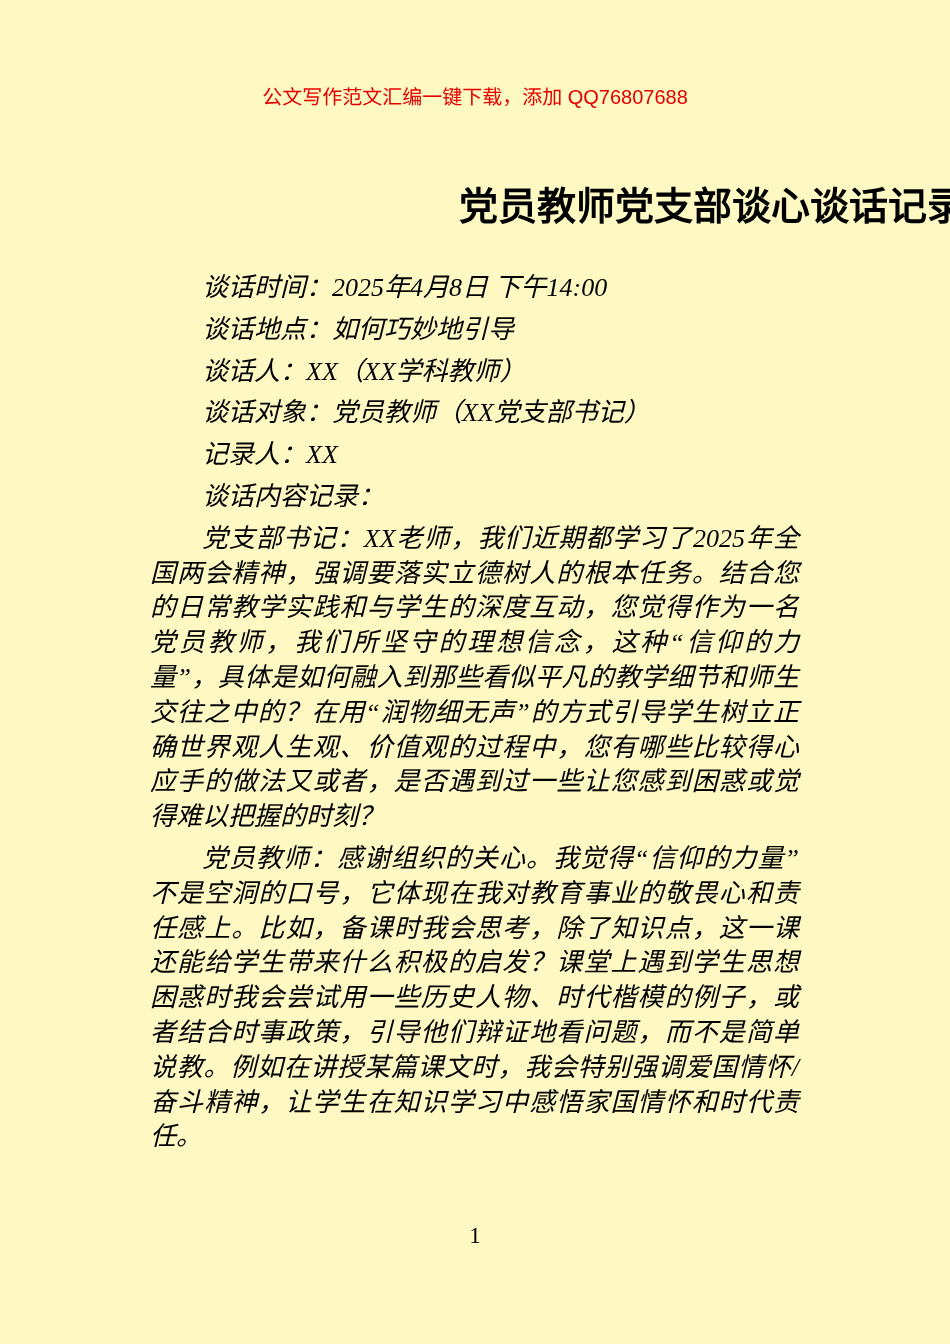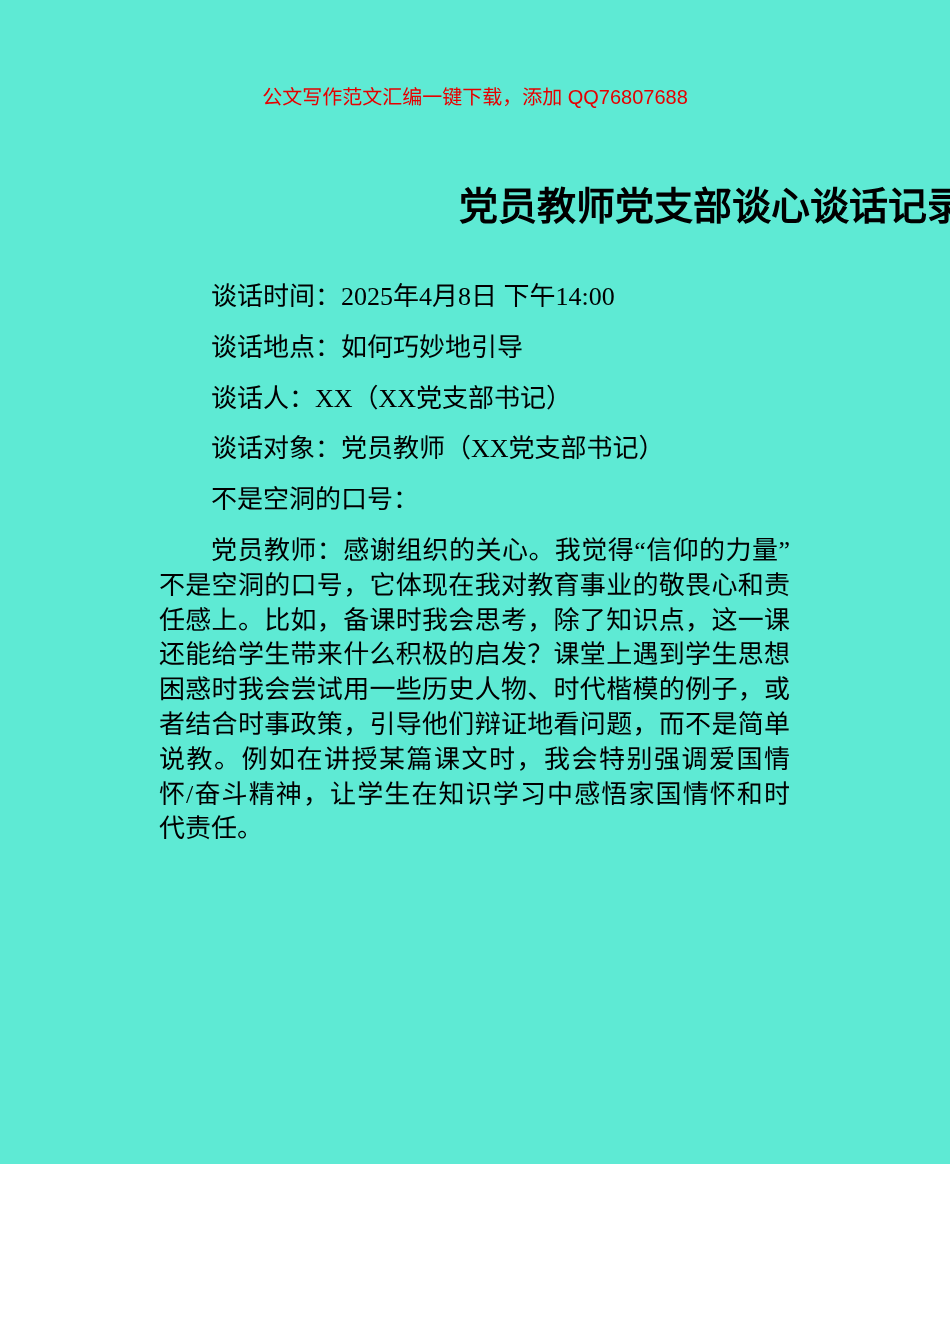--- a/index.html
+++ b/index.html
@@ -3,23 +3,23 @@
 <meta charset="utf-8">
 <style>
   html, body {
     margin: 0;
     padding: 0;
     background: #ffffff;
   }
   .page {
     position: relative;
     width: 950px;
-    height: 1164px;
+    height: 1344px;
     margin: 0 auto;
-    background: #5eead4;
+    background: #fef9c3;
     overflow: hidden;
     font-family: "Liberation Serif", serif;
     color: #000000;
   }
   .promo {
     position: absolute;
     top: 86px;
     left: 0;
     width: 100%;
     text-align: center;
@@ -47,23 +47,24 @@
     position: absolute;
     top: 264px;
     left: 143px;
     width: 663px;
     font-size: 26px;
     line-height: 34.8px;
     text-align: justify;
     text-justify: inter-ideograph;
   }
   .body p {
-    margin: 16px;
+    margin: 7px;
     padding: 0;
     text-indent: 2em;
+    font-style: italic;
   }
   .page-number {
     position: absolute;
     top: 1222px;
     left: 0;
     width: 100%;
     text-align: center;
     font-size: 23px;
     line-height: 28px;
     font-family: "Liberation Serif", serif;
@@ -74,22 +75,24 @@
 
 <div class="page">
 
   <div class="promo">公文写作范文汇编一键下载，添加 QQ76807688</div>
 
   <h1 class="title">党员教师党支部谈心谈话记录</h1>
 
   <div class="body">
     <p>谈话时间：2025年4月8日 下午14:00</p>
     <p>谈话地点：如何巧妙地引导</p>
-    <p>谈话人：XX（XX党支部书记）</p>
+    <p>谈话人：XX（XX学科教师）</p>
     <p>谈话对象：党员教师（XX党支部书记）</p>
-    <p>不是空洞的口号：</p>
+    <p>记录人：XX</p>
+    <p>谈话内容记录：</p>
 
+    <p>党支部书记：XX老师，我们近期都学习了2025年全国两会精神，强调要落实立德树人的根本任务。结合您的日常教学实践和与学生的深度互动，您觉得作为一名党员教师，我们所坚守的理想信念，这种“信仰的力量”，具体是如何融入到那些看似平凡的教学细节和师生交往之中的？在用“润物细无声”的方式引导学生树立正确世界观人生观、价值观的过程中，您有哪些比较得心应手的做法又或者，是否遇到过一些让您感到困惑或觉得难以把握的时刻？</p>
     <p>党员教师：感谢组织的关心。我觉得“信仰的力量”不是空洞的口号，它体现在我对教育事业的敬畏心和责任感上。比如，备课时我会思考，除了知识点，这一课还能给学生带来什么积极的启发？课堂上遇到学生思想困惑时我会尝试用一些历史人物、时代楷模的例子，或者结合时事政策，引导他们辩证地看问题，而不是简单说教。例如在讲授某篇课文时，我会特别强调爱国情怀/奋斗精神，让学生在知识学习中感悟家国情怀和时代责任。</p>
   </div>
 
   <div class="page-number">1</div>
 
 </div>
 
 </body></html>

